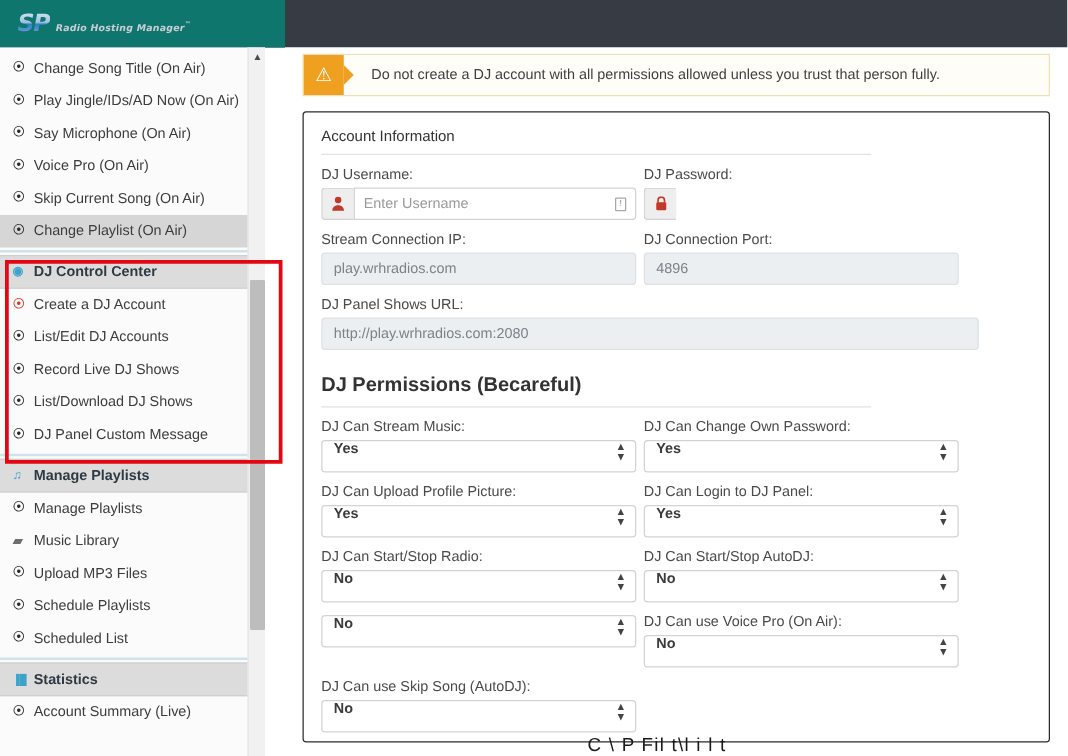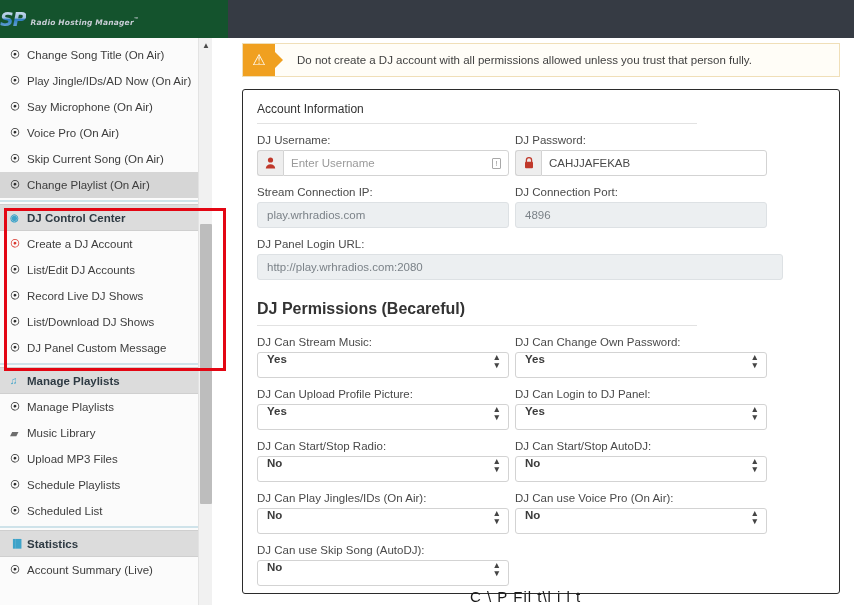--- a/index.html
+++ b/index.html
@@ -11,22 +11,22 @@
   }
   #app { position: relative; width: 854px; height: 605px; overflow: hidden; }
 
   
   .topbar {
     position: absolute; left: 0; top: 0; width: 854px; height: 38px;
     background: #363b44;
   }
   .brand {
     position: absolute; left: 0; top: 0; width: 228px; height: 38px;
-    background: #14532d;
-    display: flex; align-items: center; padding-left: 0;
+    background: #0f766e;
+    display: flex; align-items: center; padding-left: 14px;
   }
   .brand-sp {
     font-family: "DejaVu Sans", sans-serif;
     font-weight: bold; font-style: italic;
     font-size: 19px; letter-spacing: -1px;
     background: linear-gradient(180deg,#dfe9f5 0%,#9fc0e0 45%,#2f7fc4 52%,#7fb0da 100%);
     -webkit-background-clip: text; background-clip: text;
     color: transparent; -webkit-text-fill-color: transparent;
   }
   .brand-tag {
@@ -315,41 +315,38 @@
         </div>
         <div class="col">
           <label class="fl">DJ Password:</label>
           <div class="igroup">
             <div class="iaddon">
               <svg width="10" height="12" viewBox="0 0 10 12">
                   <path d="M2.4 5V3.3a2.6 2.6 0 0 1 5.2 0V5" stroke="#c0392b" stroke-width="1.3" fill="none"></path>
                   <rect x="1" y="4.8" width="8" height="6.4" rx="1" fill="#c0392b"></rect>
                 </svg>
             </div>
-            <div class="ifield">
-              <span class="val">CAHJJAFEKAB</span>
-            </div>
           </div>
         </div>
       </div>
 
       <div class="row">
         <div class="col">
           <label class="fl">Stream Connection IP:</label>
           <div class="ro">play.wrhradios.com</div>
         </div>
         <div class="col">
           <label class="fl">DJ Connection Port:</label>
           <div class="ro">4896</div>
         </div>
       </div>
 
       <div class="row">
         <div class="col wide">
-          <label class="fl">DJ Panel Login URL:</label>
+          <label class="fl">DJ Panel Shows URL:</label>
           <div class="ro">http://play.wrhradios.com:2080</div>
         </div>
       </div>
 
       <div class="sect-title">DJ Permissions (Becareful)</div>
 
       <div id="perm-grid">
           <div class="row">
             <div class="col">
               <label class="fl">DJ Can Stream Music:</label>
@@ -393,21 +390,20 @@
             <div class="col">
               <label class="fl">DJ Can Start/Stop AutoDJ:</label>
               <div class="sel">
                 <span>No</span>
                 <span class="spin">▴<br>▾</span>
               </div>
             </div>
           </div>
           <div class="row">
             <div class="col">
-              <label class="fl">DJ Can Play Jingles/IDs (On Air):</label>
               <div class="sel">
                 <span>No</span>
                 <span class="spin">▴<br>▾</span>
               </div>
             </div>
             <div class="col">
               <label class="fl">DJ Can use Voice Pro (On Air):</label>
               <div class="sel">
                 <span>No</span>
                 <span class="spin">▴<br>▾</span>

